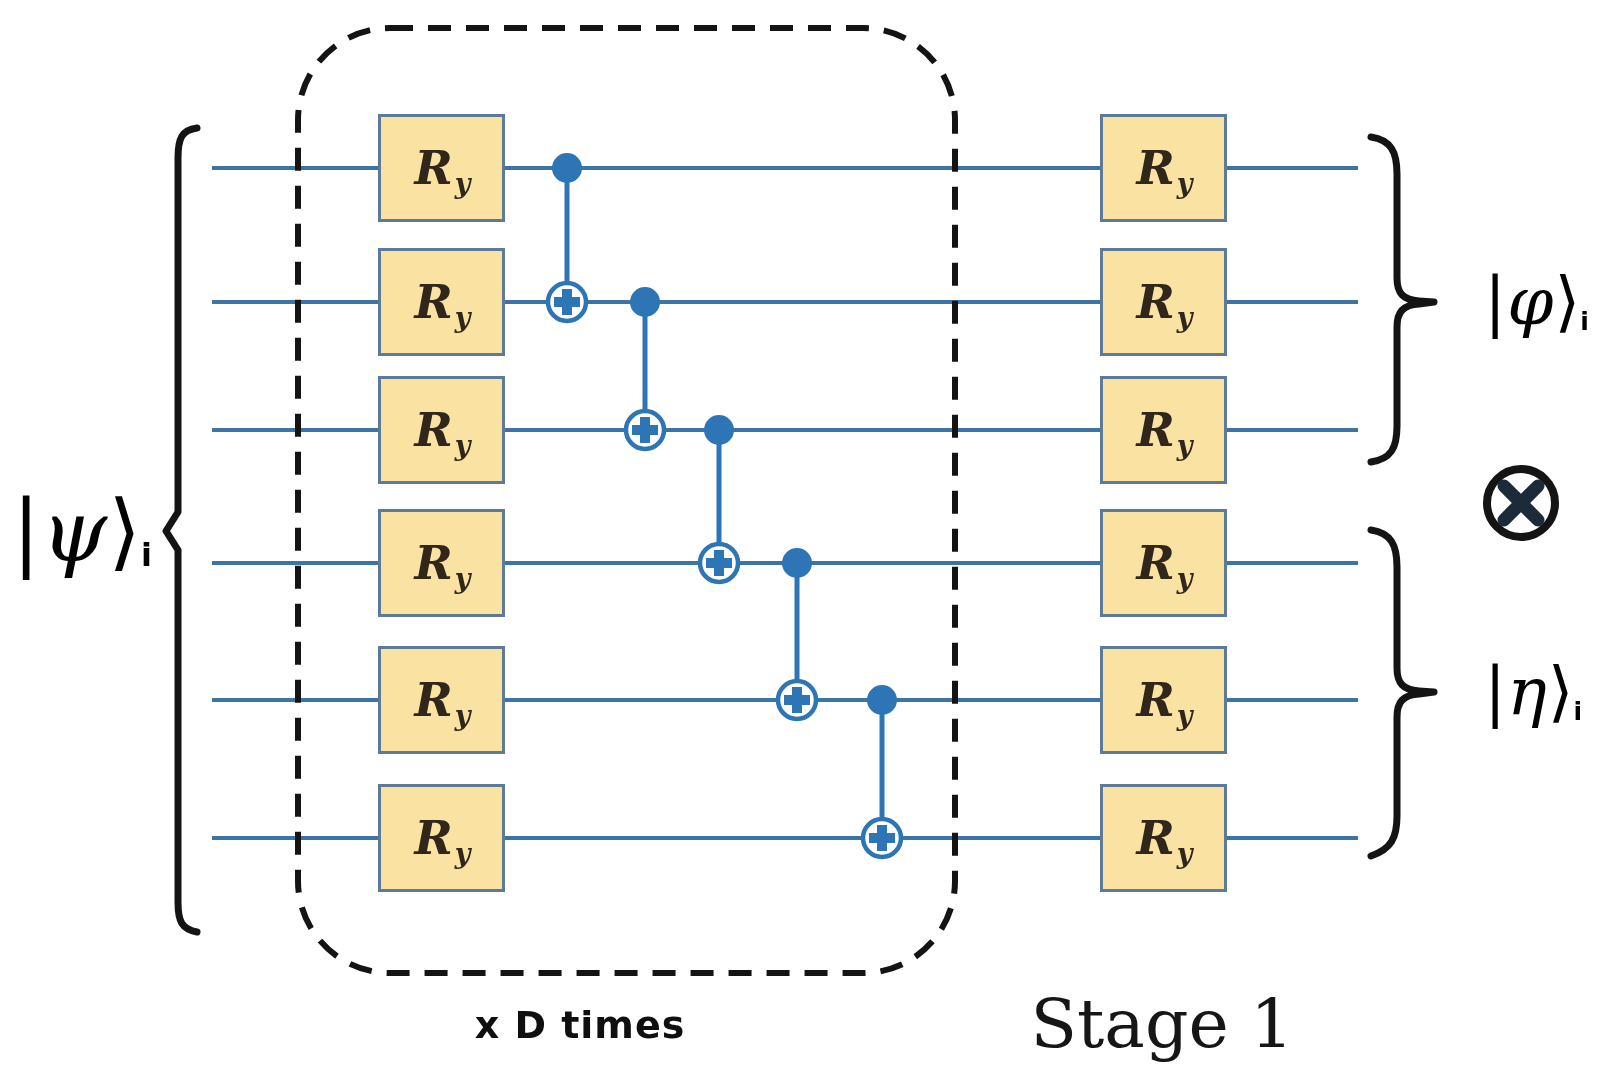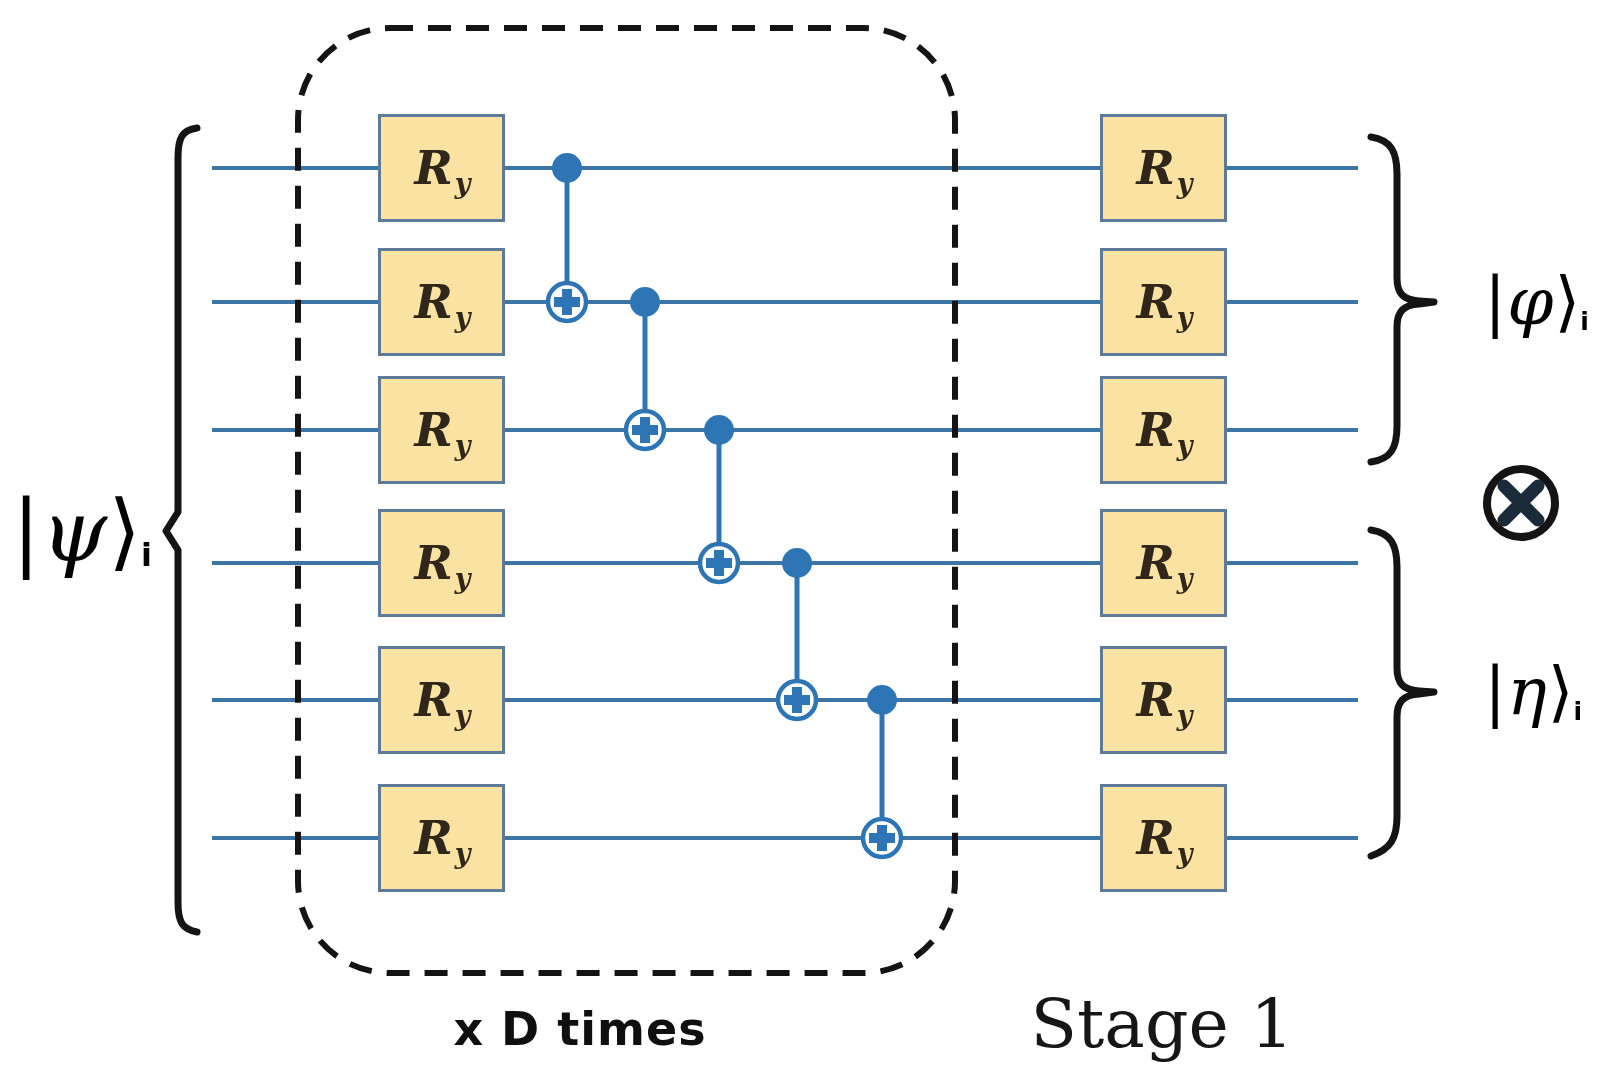--- a/index.html
+++ b/index.html
@@ -34,21 +34,21 @@
   .ket{position:absolute;color:#000;line-height:1;display:flex;align-items:center;white-space:nowrap;}
   .ket .bar,.ket .rangle{font-style:normal;font-weight:400;}
   .ket .letter{font-style:italic;font-weight:400;padding:0 1px;}
   .ket .ksub{font-family:"DejaVu Sans","Liberation Sans",sans-serif;font-weight:700;font-size:0.38em;align-self:flex-end;transform:translateY(-0.35em);}
   #psi-label{left:12px;top:478px;height:105px;font-size:84px;}
   #phi-label{left:1484px;top:260px;height:83px;font-size:66px;}
   #eta-label{left:1484px;top:650px;height:83px;font-size:66px;}
 
   
   .caption{position:absolute;color:#0f0f0f;text-align:center;line-height:1;}
-  #repeat-label{left:430px;top:1006px;width:300px;font-family:"DejaVu Sans","Liberation Sans",sans-serif;font-weight:700;font-size:46px;letter-spacing:1px;text-align:center;}
+  #repeat-label{left:430px;top:1006px;width:300px;font-family:"DejaVu Sans","Liberation Sans",sans-serif;font-weight:700;font-size:38px;letter-spacing:1px;text-align:center;}
   #stage-label{left:1027px;top:990px;width:270px;font-family:"DejaVu Serif","Liberation Serif",serif;font-weight:400;font-size:68px;color:#161616;}
 </style>
 </head>
 <body>
 
 <div id="canvas">
 
   <svg width="1597" height="1091" viewBox="0 0 1597 1091">
 
     <g>

